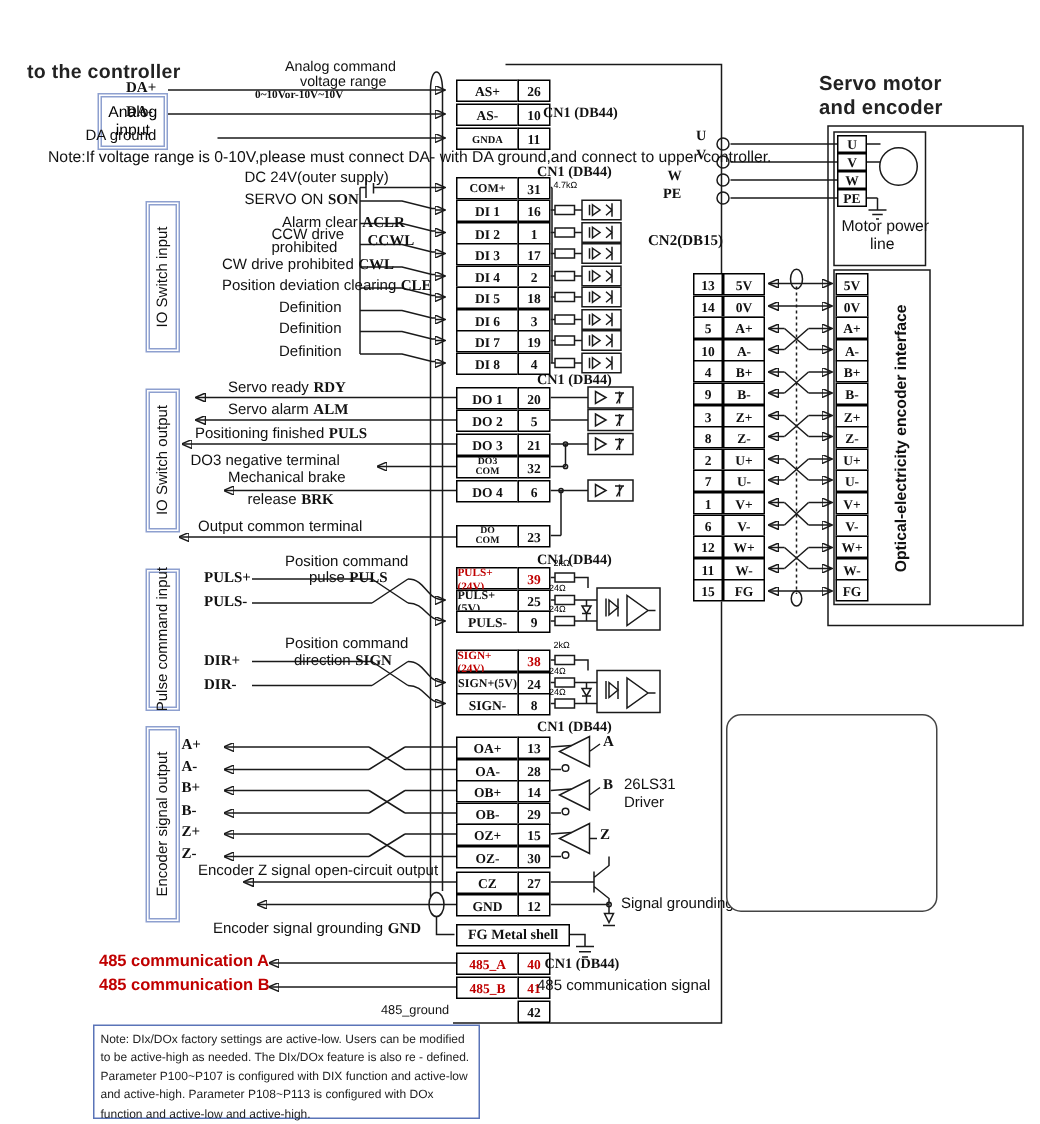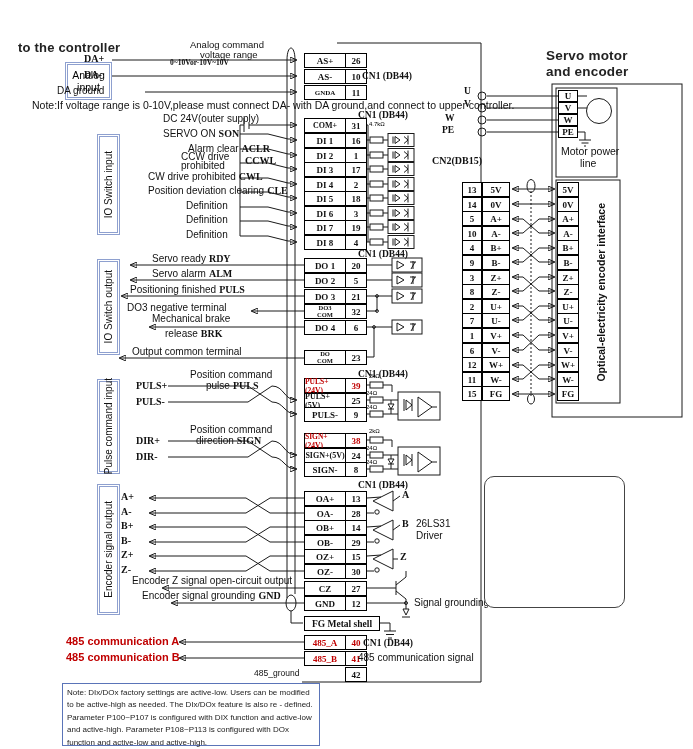--- a/index.html
+++ b/index.html
@@ -397,21 +397,21 @@
 <div class="cell no" style="top:506px">28</div>
 <div class="cell pn" style="top:520px">OB+</div>
 <div class="cell no" style="top:520px">14</div>
 <div class="cell pn" style="top:535px">OB-</div>
 <div class="cell no" style="top:535px">29</div>
 <div class="cell pn" style="top:549px">OZ+</div>
 <div class="cell no" style="top:549px">15</div>
 <div class="cell pn" style="top:564px">OZ-</div>
 <div class="cell no" style="top:564px">30</div>
 <div class="t" style="left:132px;top:575px">Encoder Z signal open-circuit output</div>
-<div class="t" style="left:142px;top:590px"><span>Encoder signal grounding</span><span class="mn">GND</span></div>
+<div class="t" style="left:142px;top:614px"><span>Encoder signal grounding</span><span class="mn">GND</span></div>
 <div class="cell pn" style="top:581px">CZ</div>
 <div class="cell no" style="top:581px">27</div>
 <div class="cell pn" style="top:596px">GND</div>
 <div class="cell no" style="top:596px">12</div>
 <div class="t sb" style="left:402px;top:489px">A</div>
 <div class="t sb" style="left:402px;top:518px">B</div>
 <div class="t sb" style="left:400px;top:551px">Z</div>
 <div class="t" style="left:416px;top:518px">26LS31</div>
 <div class="t" style="left:416px;top:530px">Driver</div>
 <div class="t" style="left:414px;top:597px">Signal grounding</div>

